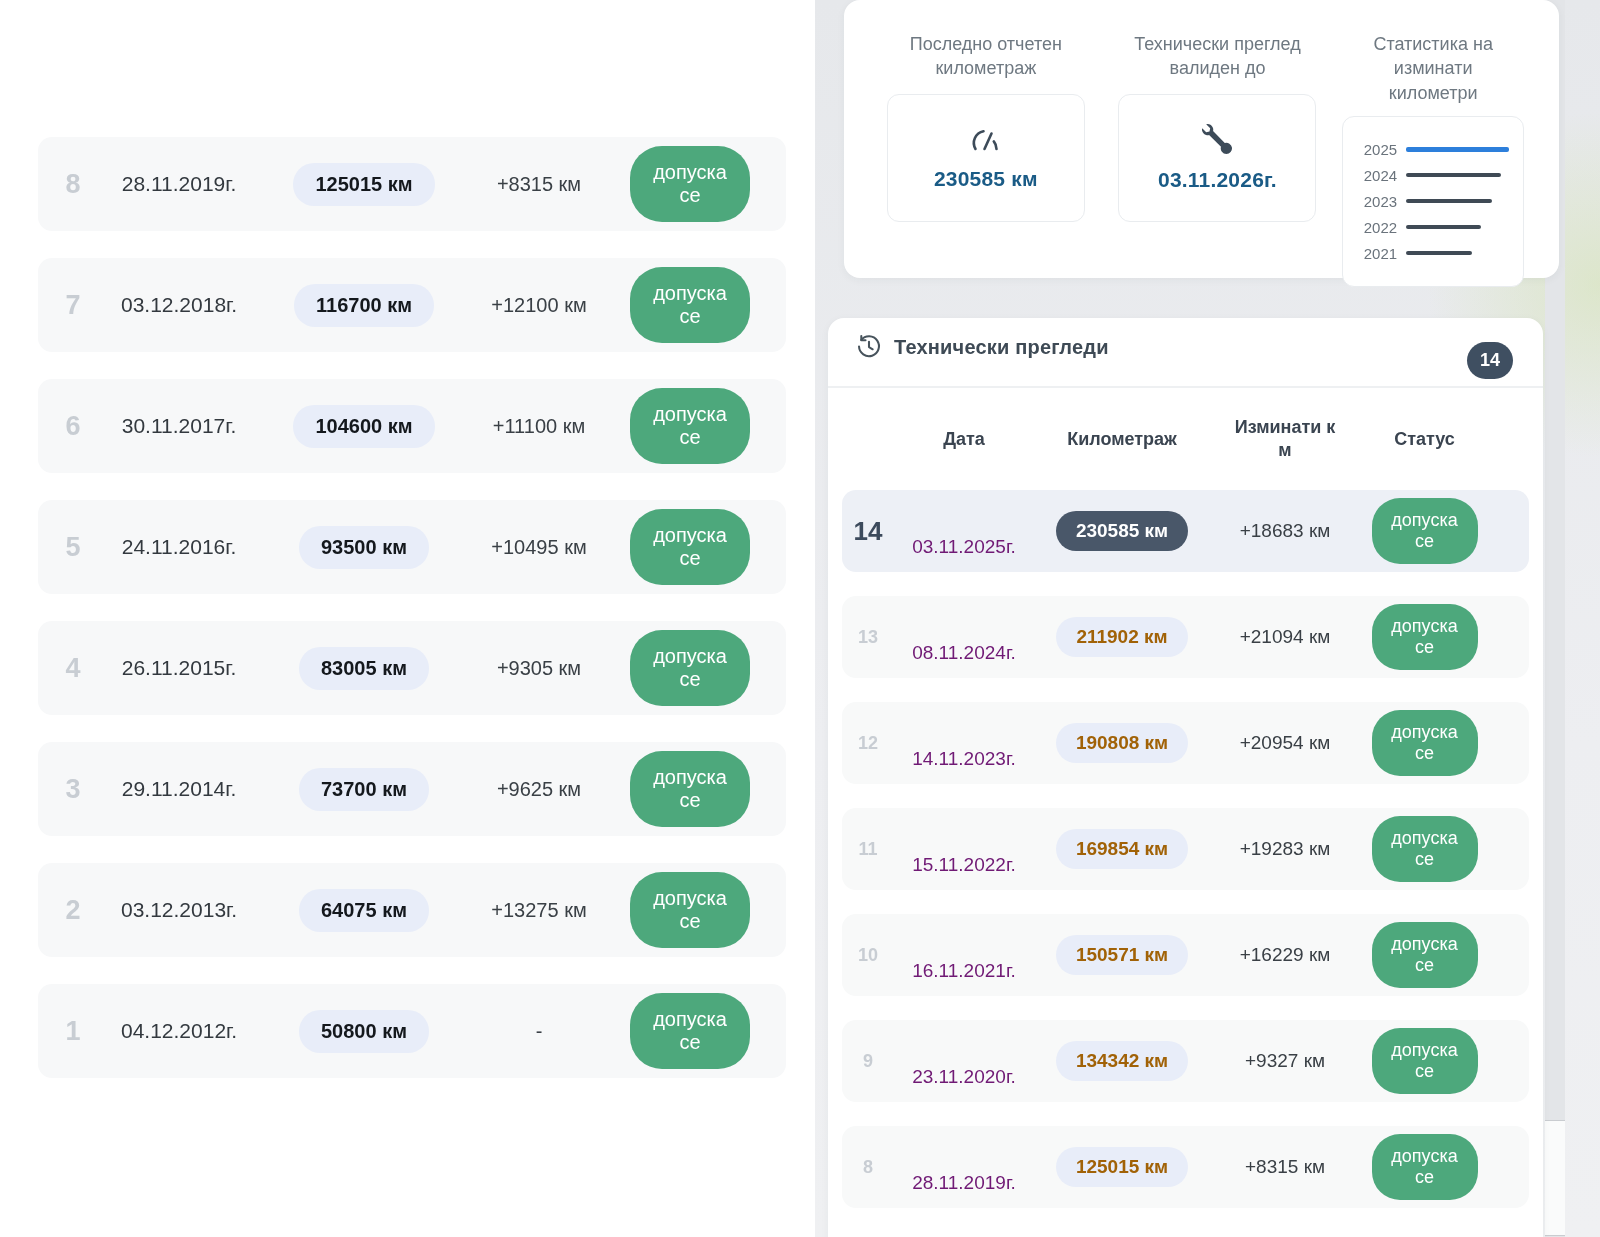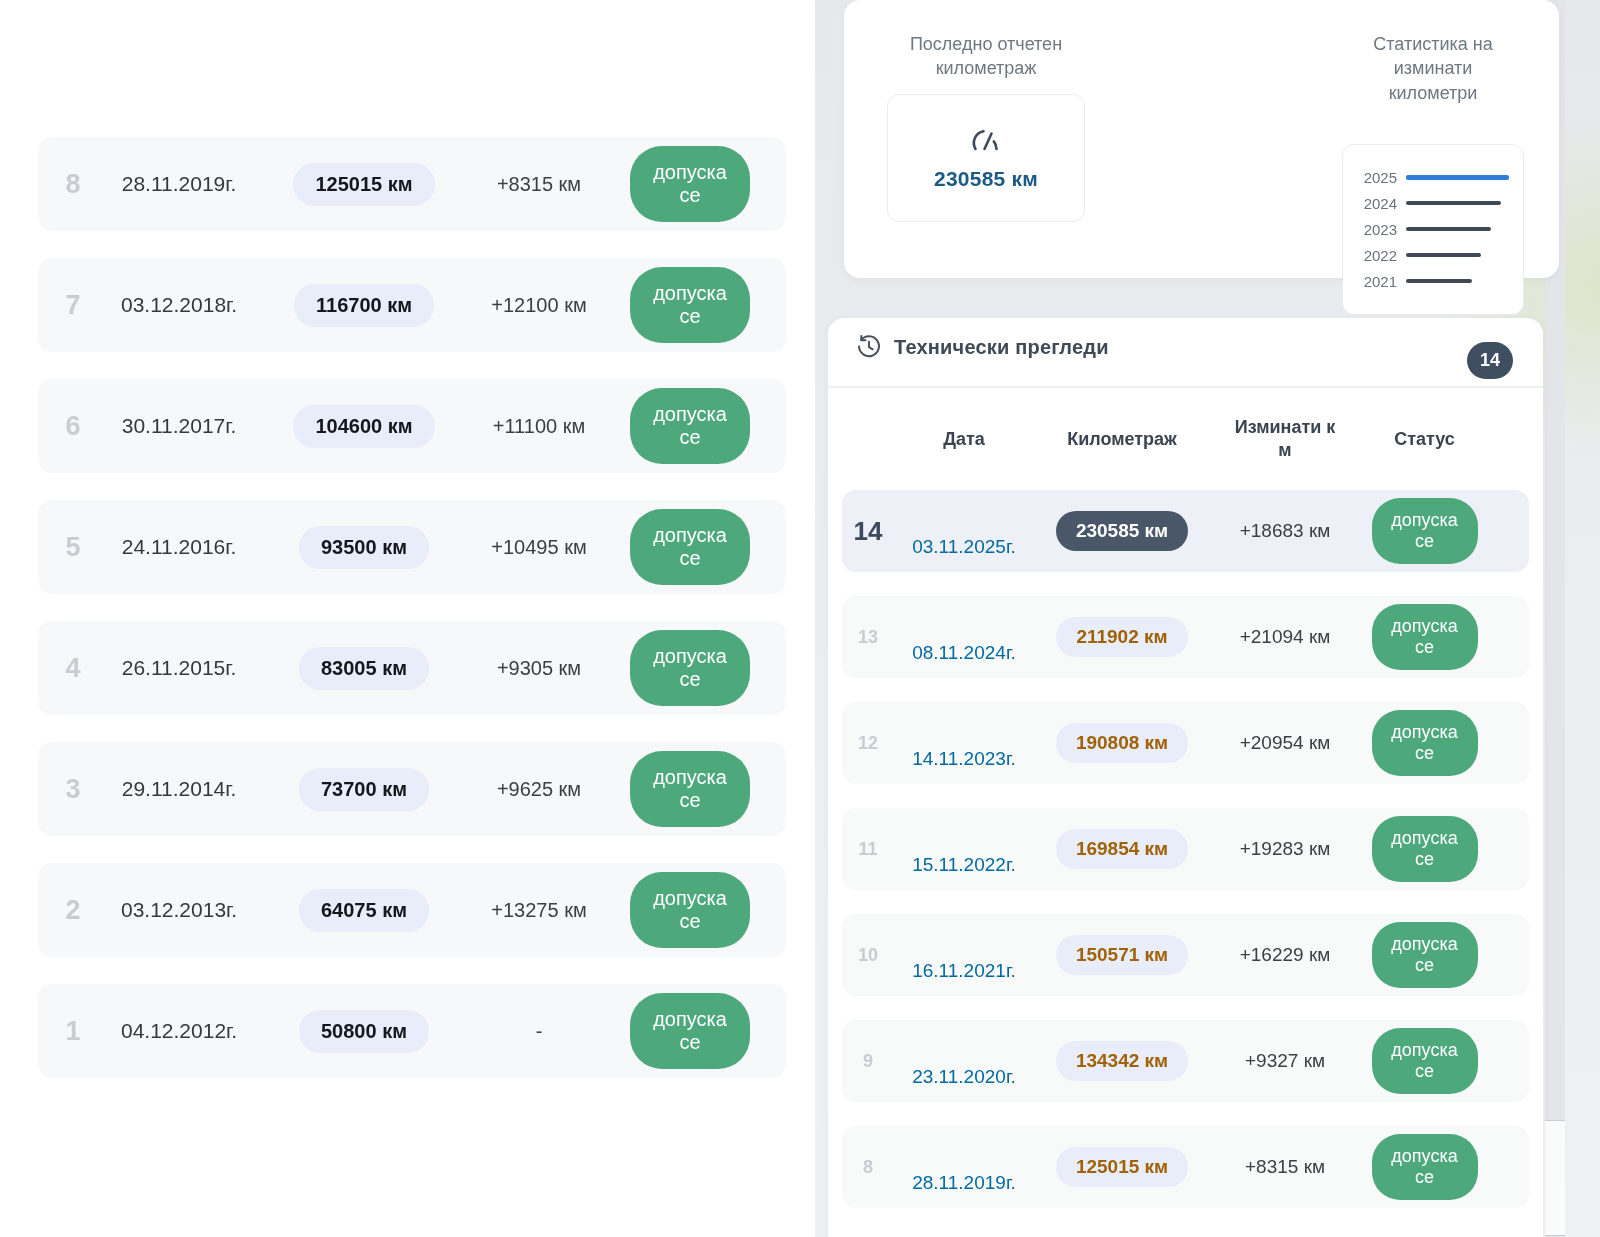--- a/index.html
+++ b/index.html
@@ -21,21 +21,21 @@
 
   
   .card{position:absolute;background:#fff;border-radius:16px;box-shadow:0 2px 8px rgba(40,50,60,.05);}
   .card-summary{left:828px;top:0;width:715px;height:278px;margin-left:16px;}
   .card-inspections{left:828px;top:318px;width:715px;height:940px;border-bottom-left-radius:0;border-bottom-right-radius:0;}
 
   
   .summary-cols{display:flex;justify-content:space-between;padding:32px 26px 0 26px;}
   .s-col{display:flex;flex-direction:column;align-items:center;}
   .s-col1,.s-col2{width:232px;}
-  .s-col3{width:200px;gap:28px;}
+  .s-col3{width:200px;}
   .s-label{font-size:18px;line-height:1.35;color:#6e7881;text-align:center;}
   .s-col1 .s-label,.s-col2 .s-label{width:200px;}
   .s-col3 .s-label{width:140px;}
   .s-box{margin-top:13px;width:196px;height:126px;border:1.5px solid #e9ecef;border-radius:12px;
          display:flex;flex-direction:column;align-items:center;justify-content:center;background:#fff;}
   .s-box .s-icon{margin-bottom:14px;}
   .s-value{font-size:21px;font-weight:bold;color:#1a5b86;letter-spacing:.2px;}
   .s-box-chart{margin-top:11px;width:182px;height:171px;border:1.5px solid #e9ecef;border-radius:12px;
          padding:12px 14px;box-sizing:border-box;display:flex;flex-direction:column;justify-content:center;background:#fff;}
   .chart-row{display:flex;align-items:center;margin:4.5px 0;}
@@ -54,21 +54,21 @@
          padding:8px 14px;height:86px;}
   .th{font-size:18px;font-weight:bold;color:#3a4450;text-align:center;}
   .th-delta{width:102px;word-break:break-all;justify-self:center;line-height:1.3;}
   .th-status{padding-right:40px;}
   .rows{padding:0 14px;}
   .r-row{display:grid;grid-template-columns:52px 140px 176px 150px 1fr;align-items:center;
          height:82px;margin-bottom:24px;border-radius:14px;background:#f8f9f9;}
   .r-row.is-highlight{background:#edf0f6;}
   .r-num{font-size:18px;font-weight:bold;color:#c8cdd3;text-align:center;}
   .r-row.is-highlight .r-num{color:#3c4a5c;font-size:26px;}
-  .r-date{font-size:19px;color:#0369a1;text-align:center;margin-top:32px;}
+  .r-date{font-size:19px;color:#701a75;text-align:center;margin-top:32px;}
   .cell-center{display:flex;justify-content:center;align-items:center;}
   .pill{background:#e8edf9;border-radius:20px;padding:9px 20px;font-size:19px;font-weight:bold;color:#a16207;white-space:nowrap;}
   .r-row.is-highlight .pill{background:#495769;color:#fff;}
   .r-delta{font-size:19px;color:#3a4046;text-align:center;}
   .status-cell{display:flex;justify-content:center;align-items:center;padding-right:40px;}
   .status-btn{width:106px;height:66px;border-radius:28px;background:#4da87c;color:#fff;
               display:flex;align-items:center;justify-content:center;text-align:center;
               font-size:18px;line-height:1.15;padding:0 10px;box-sizing:border-box;}
 
   
@@ -189,20 +189,31 @@
       <div class="s-label">Последно отчетен километраж</div>
       <div class="s-box">
         <span class="s-icon">
           <svg width="34" height="28" viewBox="0 0 34 28" fill="none" stroke="#3d4b59" stroke-width="2.6" stroke-linecap="round">
             <path d="M6.5 24A12 12 0 0 1 14.5 6.2"></path>
             <path d="M27.5 24A12 12 0 0 0 24.8 16.4"></path>
             <path d="M15.5 24L22.5 8.5"></path>
           </svg>
         </span>
         <div class="s-value">230585 км</div>
+      </div>
+    </div>
+    <div class="s-col s-col2">
+      <div class="s-label">Технически преглед валиден до</div>
+      <div class="s-box">
+        <span class="s-icon">
+          <svg width="30" height="30" viewBox="0 0 16 16" fill="#3d4b59">
+            <path d="M.102 2.223A3.004 3.004 0 0 0 3.78 5.897l6.341 6.252A3.003 3.003 0 0 0 13 16a3 3 0 1 0-.851-5.878L5.897 3.781A3.004 3.004 0 0 0 2.223.1l2.141 2.142L4 4l-1.757.364z"></path>
+          </svg>
+        </span>
+        <div class="s-value">03.11.2026г.</div>
       </div>
     </div>
     <div class="s-col s-col3">
       <div class="s-label">Статистика на изминати километри</div>
       <div class="s-box-chart">
         <div class="chart-row is-highlight">
             <span class="chart-year">2025</span>
             <span class="chart-bar-area">
               <span class="chart-bar" style="width: 100%;"></span>
             </span>

